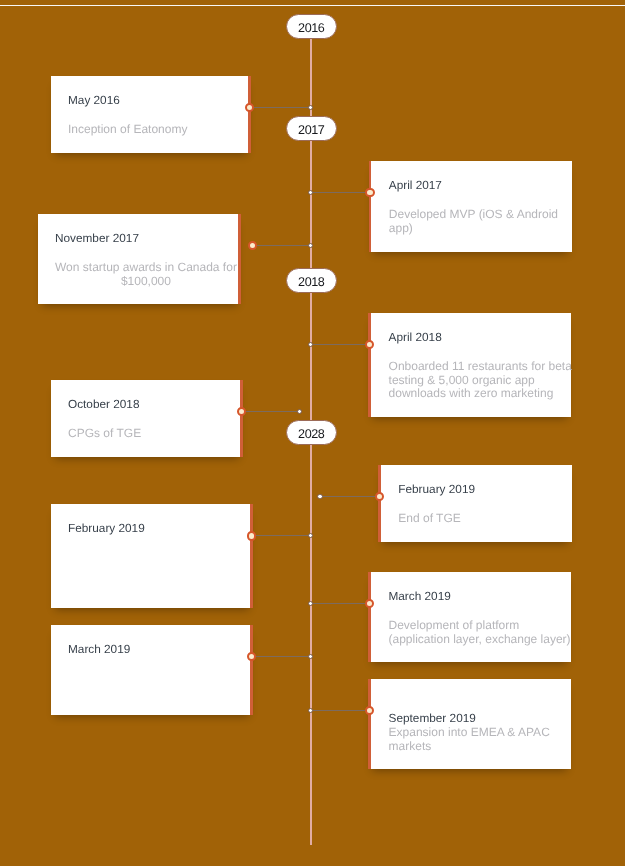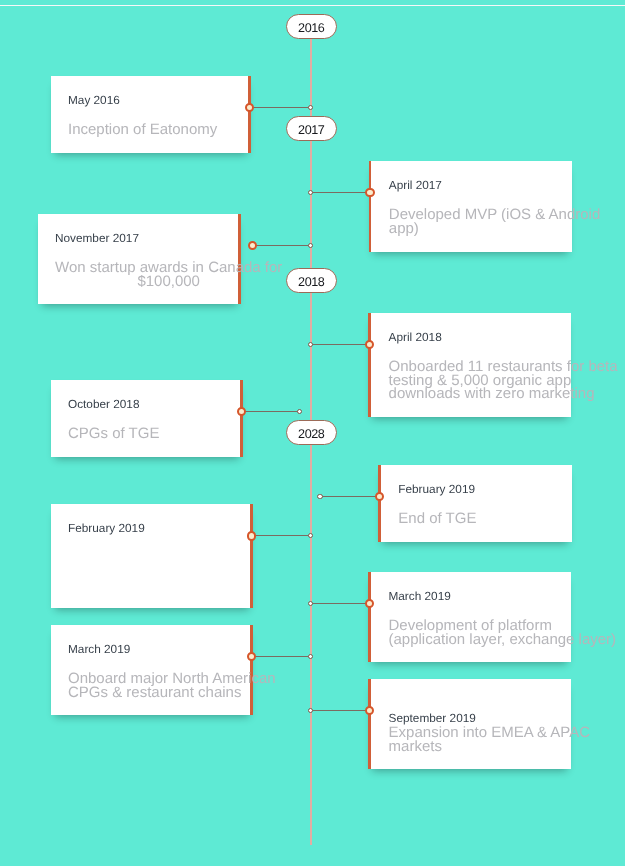--- a/index.html
+++ b/index.html
@@ -1,38 +1,38 @@
 <!DOCTYPE html>
 <html><head>
 <meta charset="utf-8">
 <title>Company Timeline</title>
 <style>
   html,body{margin:0;padding:0;}
   body{width:625px;height:866px;background:#ffffff;
        font-family:"Liberation Sans",sans-serif;overflow:hidden;
        -webkit-font-smoothing:antialiased;text-rendering:geometricPrecision;}
-  .stage{position:relative;width:625px;height:866px;background:#5eead4;}
+  .stage{position:relative;width:625px;height:866px;background:#a16207;}
 
   .top-rule{position:absolute;left:0;top:5px;width:625px;height:1px;background:#f7f7f7;}
 
   .axis{position:absolute;left:310px;top:26px;width:2px;height:819px;background:#e2ada3;}
 
   .year-pill{position:absolute;width:50.5px;height:24.5px;box-sizing:border-box;
         border:1px solid #9c6b58;border-radius:13px;background:#fff;
         display:flex;align-items:center;justify-content:center;
         font-size:12.6px;color:#181a1e;z-index:7;letter-spacing:-0.4px;}
   .year-pill span{position:relative;top:1.5px;}
 
   .card{position:absolute;background:#fff;
         box-shadow:0 6px 8px -4px rgba(0,0,0,.30), 0 0 4px -2px rgba(0,0,0,.06);z-index:3;box-sizing:border-box;}
   .card .bar{position:absolute;top:0;width:2.8px;height:100%;background:#d05f38;}
   .card.left  .bar{right:0;}
   .card.right .bar{left:0;}
   .card .title{position:absolute;font-size:11.8px;color:#363f49;white-space:nowrap;line-height:14px;}
-  .card .desc{position:absolute;font-size:15px;color:#b6b6ba;line-height:13.6px;white-space:pre;}
+  .card .desc{position:absolute;font-size:12px;color:#b6b6ba;line-height:13.6px;white-space:pre;}
 
   .conn{position:absolute;height:1px;background:#7c6b60;z-index:2;}
   .dot-sm{position:absolute;width:5.2px;height:5.2px;box-sizing:border-box;
         border:1px solid #7a5a4a;border-radius:50%;background:#fff;z-index:6;}
   .dot-lg{position:absolute;width:9.4px;height:9.4px;box-sizing:border-box;
         border:2.3px solid #d6562b;border-radius:50%;background:#fbeccd;z-index:6;}
 </style>
 </head>
 <body>
 
@@ -124,22 +124,20 @@
   </div>
   <div class="card right" style="left:368.2px;top:572.1px;width:203.3px;height:90.3px;">
     <div class="bar"></div>
     <div class="title" style="left:20.3px;top:17.2px;">March 2019</div>
     <div class="desc" style="left:20.3px;top:47.1px;">Development of platform
 (application layer, exchange layer)</div>
   </div>
   <div class="card left" style="left:51px;top:625.2px;width:202.2px;height:90.3px;">
     <div class="bar"></div>
     <div class="title" style="left:17px;top:17.2px;">March 2019</div>
-    <div class="desc" style="left:17px;top:47.1px;">Onboard major North American
-CPGs &amp; restaurant chains</div>
   </div>
   <div class="card right" style="left:368.3px;top:678.9px;width:203.2px;height:90.3px;">
     <div class="bar"></div>
     <div class="title" style="left:20.3px;top:32px;">September 2019</div>
     <div class="desc" style="left:20.3px;top:47.1px;">Expansion into EMEA &amp; APAC
 markets</div>
   </div>
 
 </div>
 

